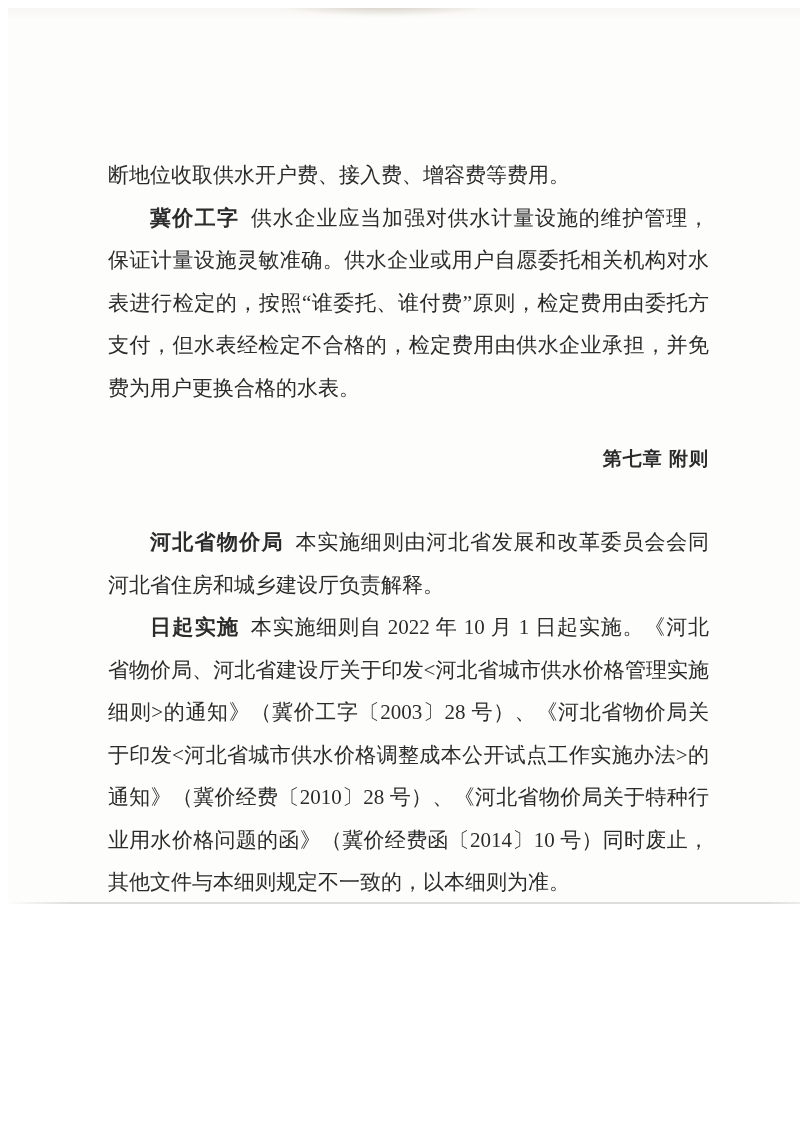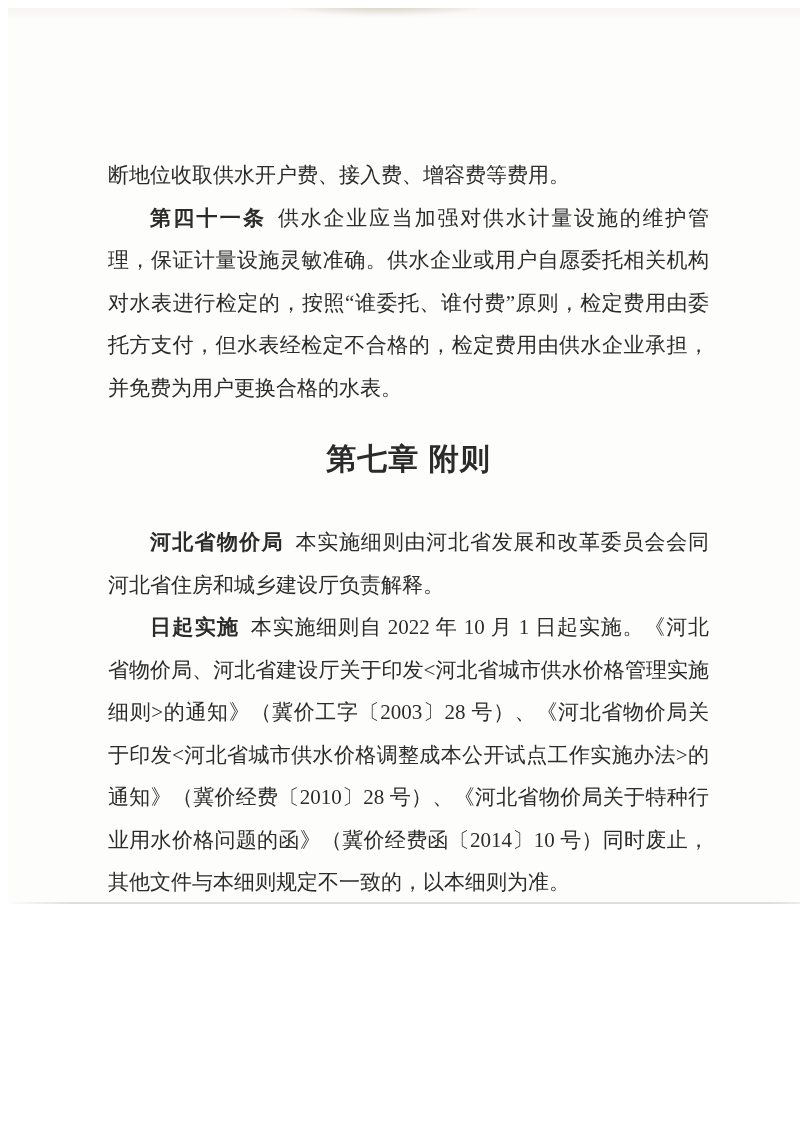--- a/index.html
+++ b/index.html
@@ -59,23 +59,23 @@
   }
   .article-label {
     font-family: "Liberation Sans", "DejaVu Sans", sans-serif;
     font-weight: 700;
     margin-right: 0.55em;
     letter-spacing: 0.5px;
   }
   .chapter {
     font-family: "Liberation Sans", "DejaVu Sans", sans-serif;
     font-weight: 700;
-    font-size: 30px;
+    font-size: 19px;
     line-height: 44px;
-    text-align: center;
+    text-align: right;
     text-indent: 0;
     margin: 28px 0 40px 0;
     letter-spacing: 1px;
     color: var(--ink, #2b2b2b);
   }
   .footer {
     position: absolute;
     top: 1019px;
     right: 140px;
     font-size: 19px;
@@ -83,19 +83,19 @@
     color: var(--ink, #2b2b2b);
   }
 </style>
 </head>
 <body>
 
 <div class="page">
   <div class="scan-smudge"></div>
   <main class="content" id="doc-body">
       <p class="para"><span>断地位收取供水开户费、接入费、增容费等费用。</span></p>
-      <p class="para indent"><span class="article-label">第四十一条</span><span>供水企业应当加强对供水计量设施的维护管理，保证计量设施灵敏准确。供水企业或用户自愿委托相关机构对水表进行检定的，按照“谁委托、谁付费”原则，检定费用由委托方支付，但水表经检定不合格的，检定费用由供水企业承担，并免费为用户更换合格的水表。</span></p>
+      <p class="para indent"><span class="article-label">冀价工字</span><span>供水企业应当加强对供水计量设施的维护管理，保证计量设施灵敏准确。供水企业或用户自愿委托相关机构对水表进行检定的，按照“谁委托、谁付费”原则，检定费用由委托方支付，但水表经检定不合格的，检定费用由供水企业承担，并免费为用户更换合格的水表。</span></p>
       <h2 class="chapter">第七章 附则</h2>
       <p class="para indent"><span class="article-label">河北省物价局</span><span>本实施细则由河北省发展和改革委员会会同河北省住房和城乡建设厅负责解释。</span></p>
       <p class="para indent"><span class="article-label">日起实施</span><span>本实施细则自 2022 年 10 月 1 日起实施。《河北省物价局、河北省建设厅关于印发&lt;河北省城市供水价格管理实施细则&gt;的通知》（冀价工字〔2003〕28 号）、《河北省物价局关于印发&lt;河北省城市供水价格调整成本公开试点工作实施办法&gt;的通知》（冀价经费〔2010〕28 号）、《河北省物价局关于特种行业用水价格问题的函》（冀价经费函〔2014〕10 号）同时废止，其他文件与本细则规定不一致的，以本细则为准。</span></p>
     </main>
   <div class="footer">— 13 —</div>
 </div>
 
 </body></html>

